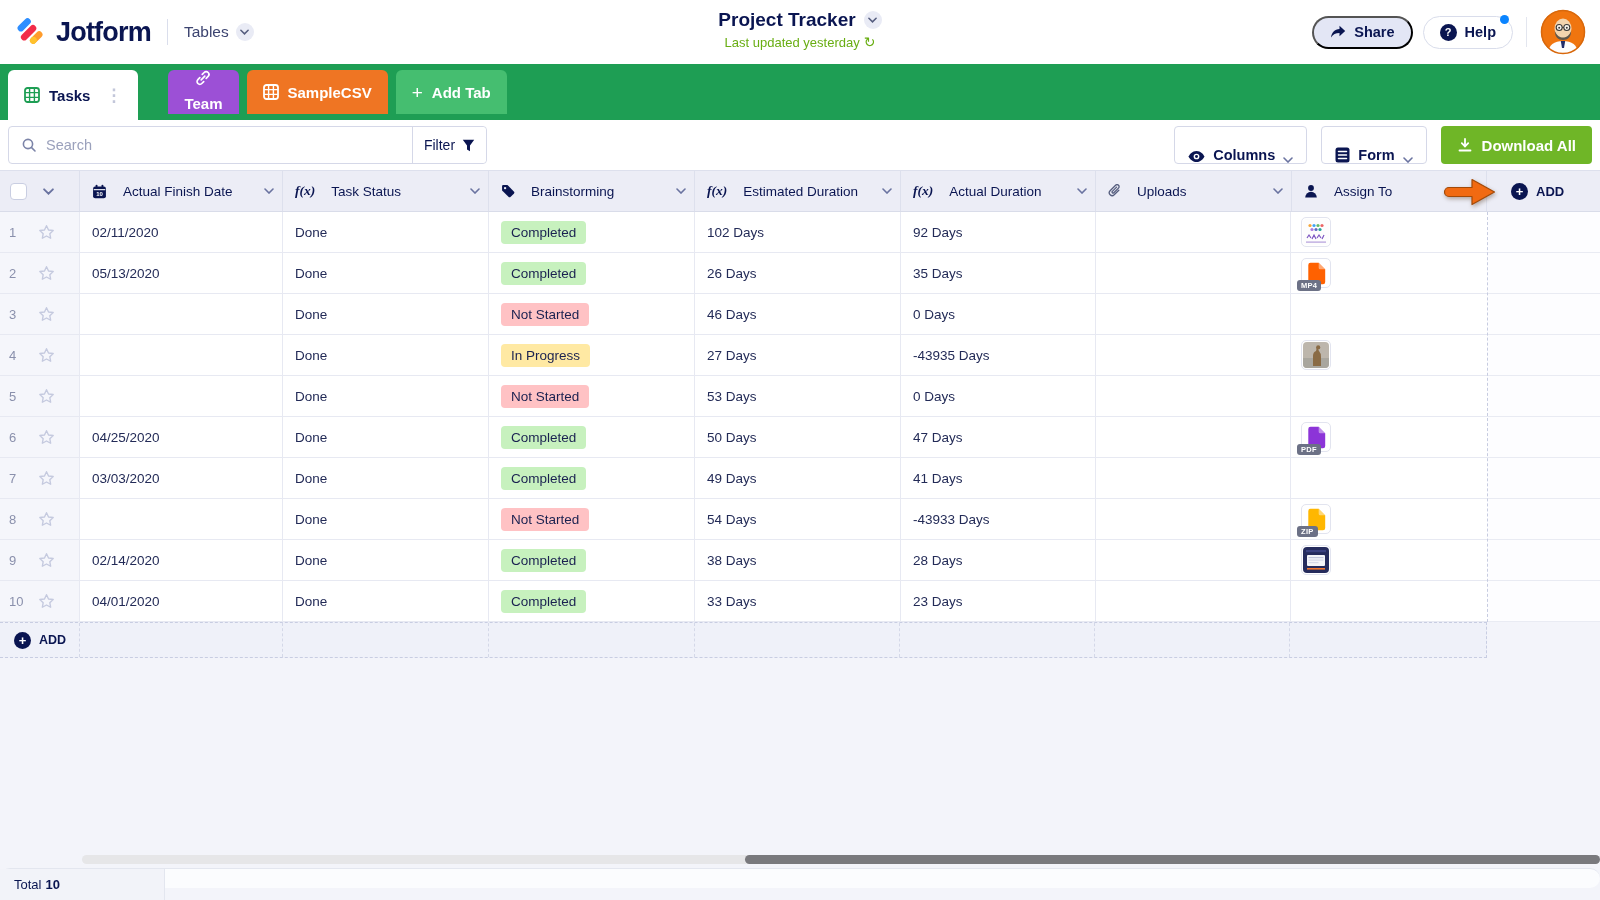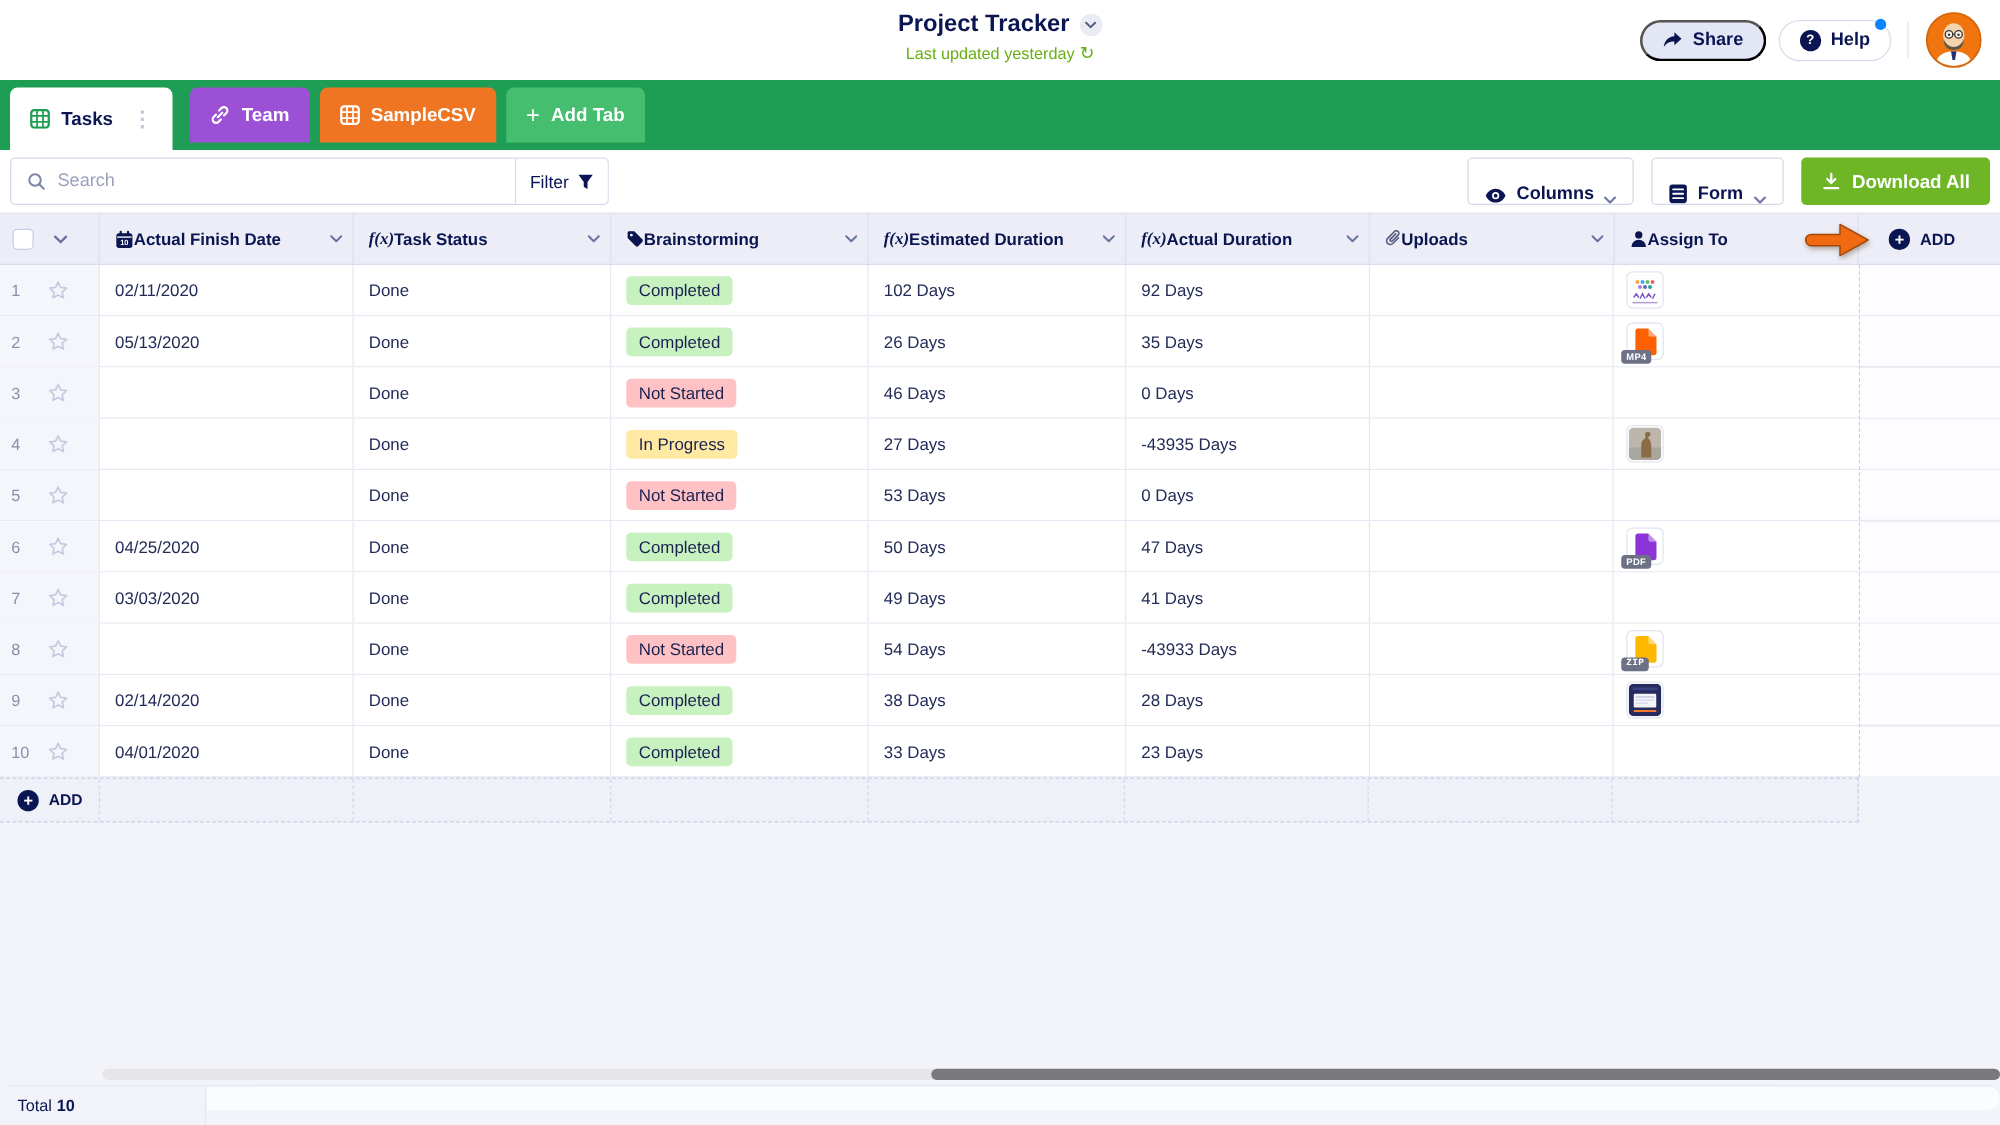--- a/index.html
+++ b/index.html
@@ -24,21 +24,21 @@
   .share-pill{background:#E3E6F5;}
   .help-pill{background:#fff;border:1px solid #D9DDEB;margin-left:10px;position:relative;}
   .qcirc{width:17px;height:17px;border-radius:50%;background:#0A1551;color:#fff;font-size:11px;font-weight:700;display:inline-flex;align-items:center;justify-content:center;}
   .bluedot{position:absolute;top:-2px;right:3px;width:9px;height:9px;border-radius:50%;background:#0A84FF;}
   .actions-div{width:1px;height:30px;background:#E3E6EF;margin:0 13px;}
 
   
   .tabbar{position:absolute;top:64px;left:0;width:1600px;height:56px;background:#1E9E54;display:flex;align-items:flex-end;padding-left:8px;z-index:19;}
   .tab{height:44px;margin-bottom:6px;display:flex;align-items:center;gap:9px;padding:0 16px;border-radius:6px 6px 0 0;font-weight:700;font-size:15px;color:#fff;cursor:pointer;}
   .tab.active{height:50px;margin-bottom:0;background:#fff;color:#0A1551;}
-  .tab.team{background:#9C50D6;margin-left:14px;}
+  .tab.team{background:#9C50D6;margin-left:30px;flex-direction:column;}
   .tab.csv{background:#EF7523;margin-left:8px;}
   .tab.add{background:#45BE70;margin-left:8px;font-weight:600;}
   .dots{color:#C3C7DA;font-size:17px;font-weight:700;margin-left:6px;}
   .plus-glyph{font-size:19px;font-weight:400;line-height:1;}
 
   
   .toolbar{position:absolute;top:120px;left:0;width:1600px;height:50px;background:#fff;z-index:18;}
   .search-group{position:absolute;left:8px;top:6px;width:479px;height:38px;border:1px solid #D5D8E8;border-radius:4px;background:#fff;display:flex;align-items:center;}
   .searchbox{flex:1;display:flex;align-items:center;gap:9px;padding:0 12px;height:100%;}
   .searchbox input{border:none;outline:none;flex:1;font-size:14.5px;font-family:"Liberation Sans",sans-serif;color:#3b82f6;background:transparent;}
@@ -46,21 +46,21 @@
   .filterbtn{width:74px;height:100%;border:none;border-left:1px solid #D5D8E8;background:#fff;border-radius:0 4px 4px 0;display:flex;align-items:center;justify-content:center;gap:7px;font-size:14px;color:#0A1551;font-family:"Liberation Sans",sans-serif;cursor:pointer;}
   .toolbar-right{position:absolute;right:8px;top:6px;height:38px;display:flex;gap:14px;}
   .tbtn{height:38px;border:1px solid #D5D8E8;border-radius:4px;background:#fff;display:inline-flex;align-items:flex-end;gap:8px;padding:0 13px;font-size:14.5px;font-weight:600;color:#0A1551;font-family:"Liberation Sans",sans-serif;cursor:pointer;}
   .dlbtn{height:38px;border:none;border-radius:4px;background:#6FB627;color:#fff;display:inline-flex;align-items:center;gap:9px;padding:0 16px;font-size:15px;font-weight:600;font-family:"Liberation Sans",sans-serif;cursor:pointer;}
 
   
   .ghead{position:absolute;top:170px;left:0;width:1600px;height:42px;background:#ECEDF6;border-top:1px solid #DDE0ED;border-bottom:1px solid #D9DCE9;display:flex;z-index:10;}
   .hcell{display:flex;align-items:center;padding:0 8px 0 12px;border-right:1px solid #DDE0ED;position:relative;height:100%;}
   .hcell.sel{width:80px;gap:16px;padding-left:10px;}
   .hcell.addcol{width:113px;border-right:none;padding-left:24px;gap:8px;}
-  .hlabel{font-size:13.5px;font-weight:700;color:#0A1551;margin-left:0;white-space:nowrap;overflow:hidden;flex:1;}
+  .hlabel{font-size:13.5px;font-weight:400;color:#0A1551;margin-left:16px;white-space:nowrap;overflow:hidden;flex:1;}
   .hchev{margin-left:4px;display:inline-flex;}
   .hicon{display:inline-flex;align-items:center;}
   .fx{font-family:"Liberation Serif",serif;font-style:italic;font-size:13.5px;font-weight:600;color:#0A1551;white-space:nowrap;}
   .checkbox{width:17px;height:17px;border:1.5px solid #C9CEE2;border-radius:4px;background:#fff;}
   .addlabel{font-size:13px;font-weight:700;color:#0A1551;}
   .pluscirc{width:17px;height:17px;border-radius:50%;background:#0A1551;color:#fff;display:inline-flex;align-items:center;justify-content:center;font-size:13px;font-weight:700;line-height:1;flex:none;}
 
   .tbody{position:absolute;top:212px;left:0;width:1487px;z-index:9;}
   .trow{display:flex;height:41px;background:#fff;border-bottom:1px solid #E7E9F2;}
   .cell{display:flex;align-items:center;border-right:1px solid #E7E9F2;font-size:13.5px;color:#232B57;padding-left:12px;height:100%;overflow:visible;white-space:nowrap;}
@@ -84,20 +84,40 @@
   .hthumb{position:absolute;left:663px;top:0;width:855px;height:9px;background:#79797D;border-radius:5px;}
   .bottombar{position:absolute;top:868px;left:0;width:1600px;height:20px;background:#FBFCFE;border-top:1px solid #E3E6EF;z-index:12;border-radius:13px;}
   .totalcell{position:absolute;left:0;top:0;width:165px;height:31px;background:#F2F3F9;border-right:1px solid #E3E6EF;display:flex;align-items:center;gap:4px;padding-left:14px;font-size:13px;color:#0A1551;}
 </style>
 </head>
 <body>
 
 <div class="app">
 
   <header class="topbar">
+    <div class="brand">
+      <span style="display:inline-flex;">
+        <svg width="32" height="32" viewBox="0 0 32 32">
+          <g transform="rotate(-45 16 16)">
+            <rect x="9" y="3.5" width="16" height="6.6" rx="3.3" fill="#2E8EFF"></rect>
+            <rect x="5" y="12.2" width="19" height="6.6" rx="3.3" fill="#F22C49"></rect>
+            <rect x="9" y="21" width="15" height="6.6" rx="3.3" fill="#FF9C2C"></rect>
+            <rect x="9" y="21" width="7" height="6.6" rx="3.3" fill="#FFC22C"></rect>
+          </g>
+        </svg>
+      </span>
+      <span class="brand-name">Jotform</span>
+      <span class="vdiv"></span>
+      <span class="product-label">Tables</span>
+      <span class="chev-circle">
+        <svg width="9" height="6" viewBox="0 0 10 6" fill="none" stroke="#555D7E" stroke-width="1.7" stroke-linecap="round">
+            <path d="M1 1 L5 5 L9 1"></path>
+          </svg>
+      </span>
+    </div>
 
     <div class="title-wrap">
       <div class="title-row">
         <span class="page-title">Project Tracker</span>
         <span class="chev-circle" style="margin-left:0;">
           <svg width="9" height="6" viewBox="0 0 10 6" fill="none" stroke="#555D7E" stroke-width="1.7" stroke-linecap="round">
               <path d="M1 1 L5 5 L9 1"></path>
             </svg>
         </span>
       </div>
@@ -519,21 +539,21 @@
           </svg>
         </div>
         <div class="cell" style="width:203px"></div>
         <div class="cell" style="width:206px">Done</div>
         <div class="cell" style="width:206px">
           <span class="badge" style="background:#FFC2C4">Not Started</span>
         </div>
         <div class="cell" style="width:206px">54 Days</div>
         <div class="cell" style="width:195px">-43933 Days</div>
         <div class="cell" style="width:195px"></div>
-        <div class="cell" style="width:196px;border-right:none;font-family:Liberation Mono, monospace;">
+        <div class="cell" style="width:196px;border-right:none;">
           <div class="thumb">
             <svg width="19" height="23" viewBox="0 0 19 23">
               <path d="M3.5 0.8 h8.2 l6.5 6.5 V20 a2.2 2.2 0 0 1 -2.2 2.2 H3.5 A2.2 2.2 0 0 1 1.3 20 V3 A2.2 2.2 0 0 1 3.5 0.8 Z" fill="#FFB700"></path>
               <path d="M11.7 0.8 l6.5 6.5 h-5 a1.5 1.5 0 0 1 -1.5 -1.5 z" fill="#ffffff" opacity="0.45"></path>
             </svg>
             <span class="extbadge">ZIP</span>
           </div>
         </div>
       </div>
       <div class="trow">

